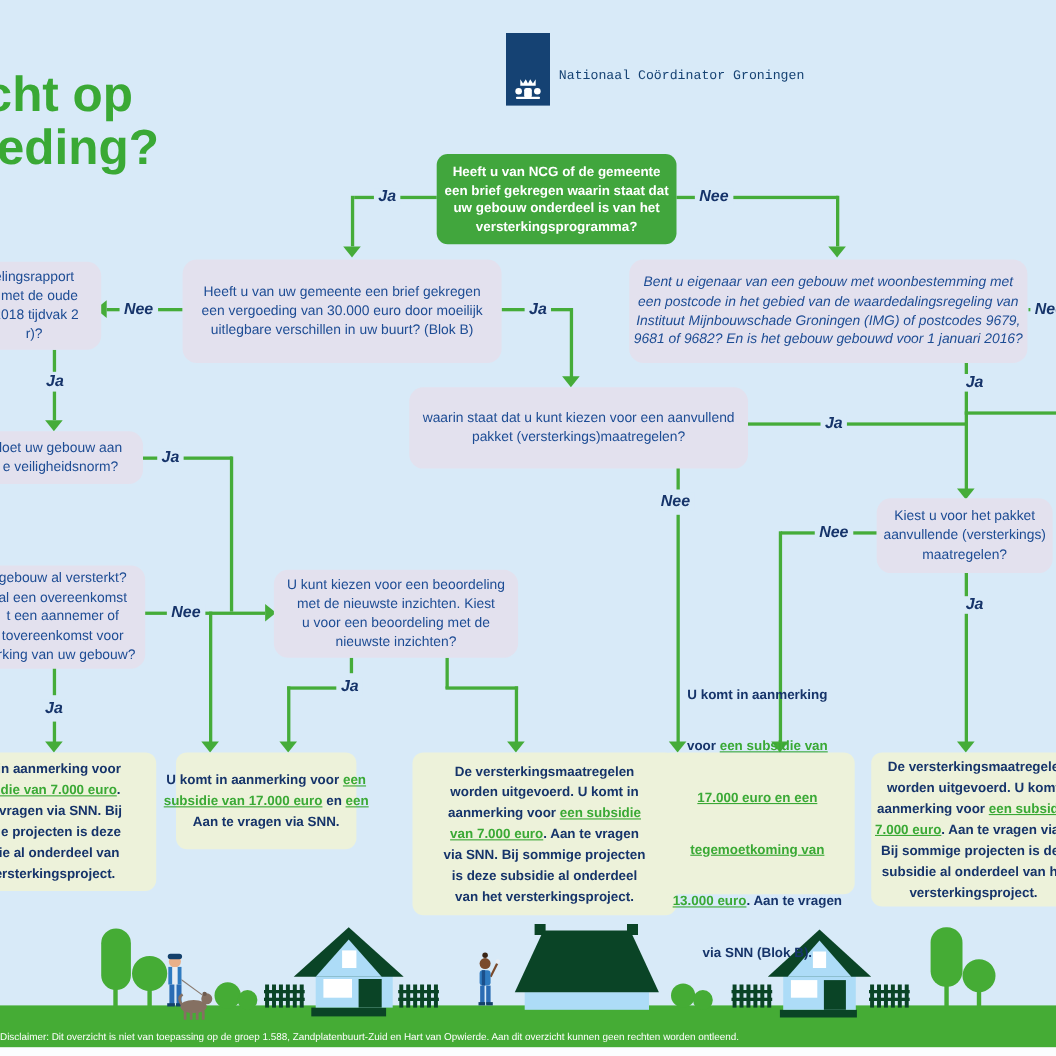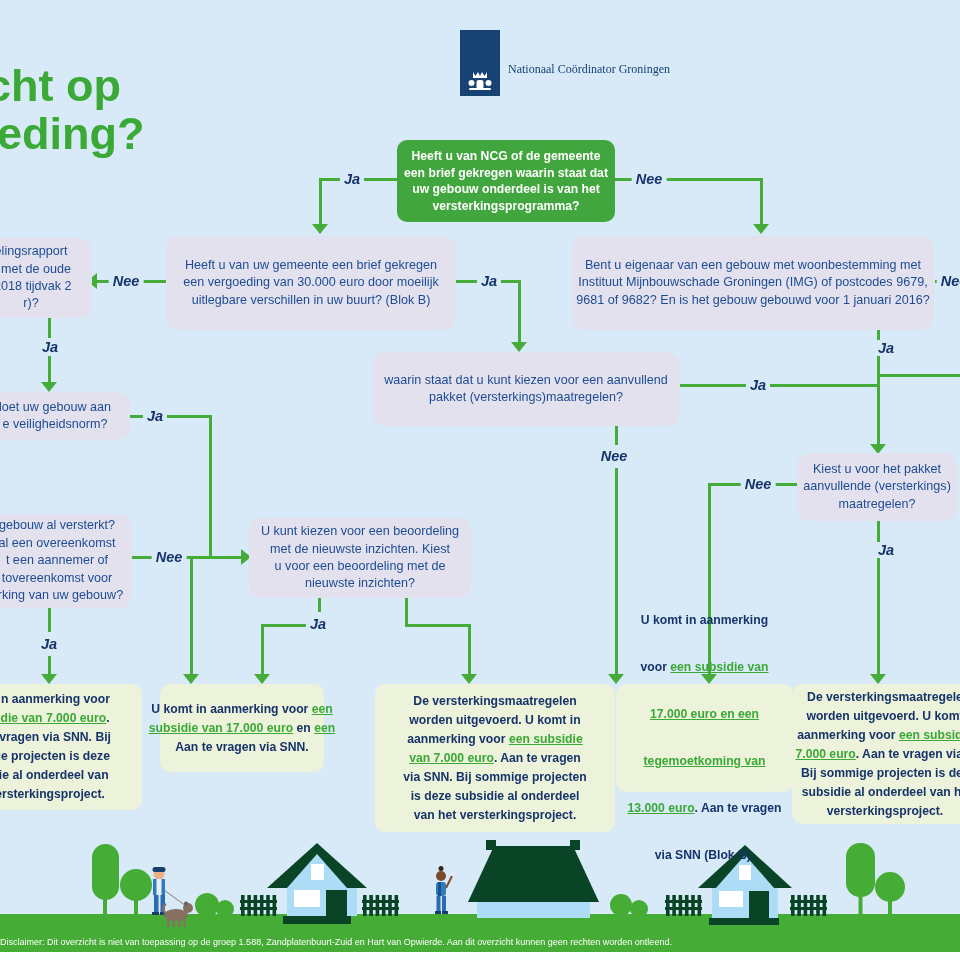--- a/index.html
+++ b/index.html
@@ -27,21 +27,21 @@
     font-style:italic;font-weight:700;font-size:14.5px;color:#16346a;
     background:#d8eaf8;padding:0 4px;z-index:4;white-space:nowrap;
   }
   .title{position:absolute;left:0;top:62px;color:#3aa935;font-weight:700;font-size:45px;line-height:48px;z-index:3;}
   .title .t1{display:block;margin-left:-14px;white-space:nowrap;}
   .title .t2{display:block;margin-left:-3px;white-space:nowrap;}
   .logo{position:absolute;left:460px;top:30px;z-index:3;height:66px;}
   .logo .bar{position:absolute;left:0;top:0;width:40px;height:66px;background:#154273;}
   .logo .org{
     position:absolute;left:48px;top:32px;white-space:nowrap;
-    font-family:Liberation Serif, serif;font-size:12px;color:#154273;
+    font-family:Liberation Mono, monospace;font-size:12px;color:#154273;
   }
   .illustration{position:absolute;left:0;top:838px;z-index:1;}
   .disclaimer{
     position:absolute;left:0;top:936px;width:960px;z-index:6;
     text-align:left;color:#ffffff;font-size:9px;line-height:12px;
   }
   .whitestrip{position:absolute;left:0;top:952px;width:960px;height:8px;background:#fbfdfe;z-index:5;}
 </style>
 </head>
 <body>
@@ -69,22 +69,23 @@
     <div class="ln">Heeft u van NCG of de gemeente</div>
     <div class="ln">een brief gekregen waarin staat dat</div>
     <div class="ln">uw gebouw onderdeel is van het</div>
     <div class="ln">versterkingsprogramma?</div>
   </div>
 <div class="node" style="left:166px;top:236px;width:290px;height:94px;">
     <div class="ln">Heeft u van uw gemeente een brief gekregen</div>
     <div class="ln">een vergoeding van 30.000 euro door moeilijk</div>
     <div class="ln">uitlegbare verschillen in uw buurt? (Blok B)</div>
   </div>
-<div class="node" style="left:572px;top:236px;width:362px;height:94px;">
+<div class="node" style="left:572px;top:236px;width:362px;height:94px;font-style:italic;">
     <div class="ln">Bent u eigenaar van een gebouw met woonbestemming met</div>
+    <div class="ln">een postcode in het gebied van de waardedalingsregeling van</div>
     <div class="ln">Instituut Mijnbouwschade Groningen (IMG) of postcodes 9679,</div>
     <div class="ln">9681 of 9682? En is het gebouw gebouwd voor 1 januari 2016?</div>
   </div>
 <div class="node" style="left:372px;top:352px;width:308px;height:74px;">
     <div class="ln">waarin staat dat u kunt kiezen voor een aanvullend</div>
     <div class="ln">pakket (versterkings)maatregelen?</div>
   </div>
 <div class="node" style="left:797px;top:453px;width:160px;height:68px;">
     <div class="ln">Kiest u voor het pakket</div>
     <div class="ln">aanvullende (versterkings)</div>
@@ -128,21 +129,21 @@
   </div>
 <div class="node cream" style="left:375px;top:684px;width:240px;height:148px;">
     <div class="ln">De versterkingsmaatregelen</div>
     <div class="ln">worden uitgevoerd. U komt in</div>
     <div class="ln">aanmerking voor <span class="lnk">een subsidie</span></div>
     <div class="ln"><span class="lnk">van 7.000 euro</span>. Aan te vragen</div>
     <div class="ln">via SNN. Bij sommige projecten</div>
     <div class="ln">is deze subsidie al onderdeel</div>
     <div class="ln">van het versterkingsproject.</div>
   </div>
-<div class="node cream" style="left:616px;top:684px;width:177px;height:108px;gap:28px;">
+<div class="node cream" style="left:600px;top:684px;width:177px;height:129px;gap:28px;">
     <div class="ln">U komt in aanmerking</div>
     <div class="ln">voor <span class="lnk">een subsidie van</span></div>
     <div class="ln"><span class="lnk">17.000 euro en een</span></div>
     <div class="ln"><span class="lnk">tegemoetkoming van</span></div>
     <div class="ln"><span class="lnk">13.000 euro</span>. Aan te vragen</div>
     <div class="ln">via SNN (Blok B).</div>
   </div>
 <div class="node cream" style="left:792px;top:684px;width:186px;height:140px;">
     <div class="ln">De versterkingsmaatregele</div>
     <div class="ln">worden uitgevoerd. U komt</div>

